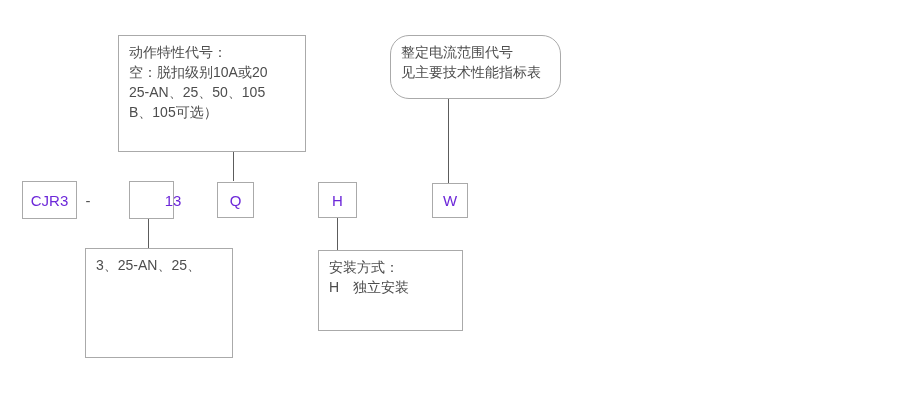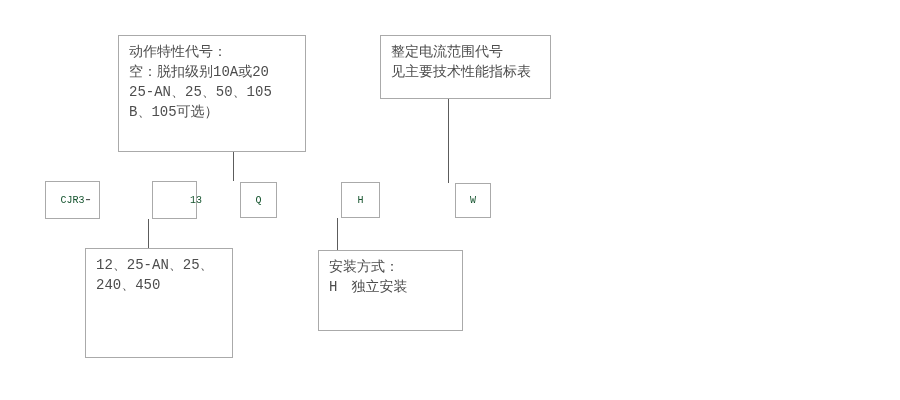--- a/index.html
+++ b/index.html
@@ -1,43 +1,42 @@
 <!DOCTYPE html>
 <html><head>
 <meta charset="utf-8">
 <style>
   html,body { margin:0; padding:0; background:#ffffff; }
   .stage {
     position:relative;
     width:900px;
     height:400px;
     background:#ffffff;
-    font-family:Liberation Mono, monospace;
+    font-family:Liberation Sans, sans-serif;
     color:#4d4d4d;
     overflow:hidden;
   }
   .box {
     position:absolute;
     border:1px solid #aaaaaa;
     box-sizing:border-box;
     background:#ffffff;
   }
   .callout {
     font-size:14px;
     line-height:20px;
     padding:6px 10px;
   }
   .callout div { white-space:nowrap; }
   .code {
     display:flex;
     align-items:center;
     justify-content:center;
-    font-size:10px;
-    color:#14532d;
-    margin-left:23px;
+    font-size:15px;
+    color:#6d28d9;
   }
   .sep {
     position:absolute;
     font-size:15px;
     color:#555555;
     display:flex;
     align-items:center;
     justify-content:center;
   }
   .vline {
@@ -51,21 +50,21 @@
 
 <div class="stage">
 
   <div class="box callout" style="left:118px; top:35px; width:188px; height:117px;">
     <div>动作特性代号：</div>
     <div>空：脱扣级别10A或20</div>
     <div>25-AN、25、50、105</div>
     <div>B、105可选）</div>
   </div>
 
-  <div class="box callout" style="left:380px; top:35px; width:171px; height:64px;">
+  <div class="box callout" style="left:390px; top:35px; width:171px; height:64px;border-radius:19px;">
     <div>整定电流范围代号</div>
     <div>见主要技术性能指标表</div>
   </div>
 
   <div class="box code" style="left:22px; top:181px; width:55px; height:38px;">CJR3</div>
 
   <div class="sep" style="left:80px; top:181px; width:16px; height:38px;">-</div>
 
   <div class="box code" style="left:129px; top:181px; width:39px; height:38px;padding-left:43px;">13</div>
 
@@ -74,22 +73,21 @@
   <div class="box code" style="left:318px; top:182px; width:39px; height:36px;">H</div>
 
   <div class="box code" style="left:432px; top:183px; width:36px; height:35px;">W</div>
 
   <div class="vline" style="left:233px; top:152px; height:29px;"></div>
   <div class="vline" style="left:448px; top:99px; height:84px;"></div>
   <div class="vline" style="left:148px; top:219px; height:29px;"></div>
   <div class="vline" style="left:337px; top:218px; height:32px;"></div>
 
   <div class="box callout" style="left:85px; top:248px; width:148px; height:110px;">
-    <div>12、25-AN、25、</div>
-    <div>240、450</div>
+    <div>3、25-AN、25、</div>
   </div>
 
   <div class="box callout" style="left:318px; top:250px; width:145px; height:81px;">
     <div>安装方式：</div>
     <div>H　独立安装</div>
   </div>
 
 </div>
 
 </body></html>

